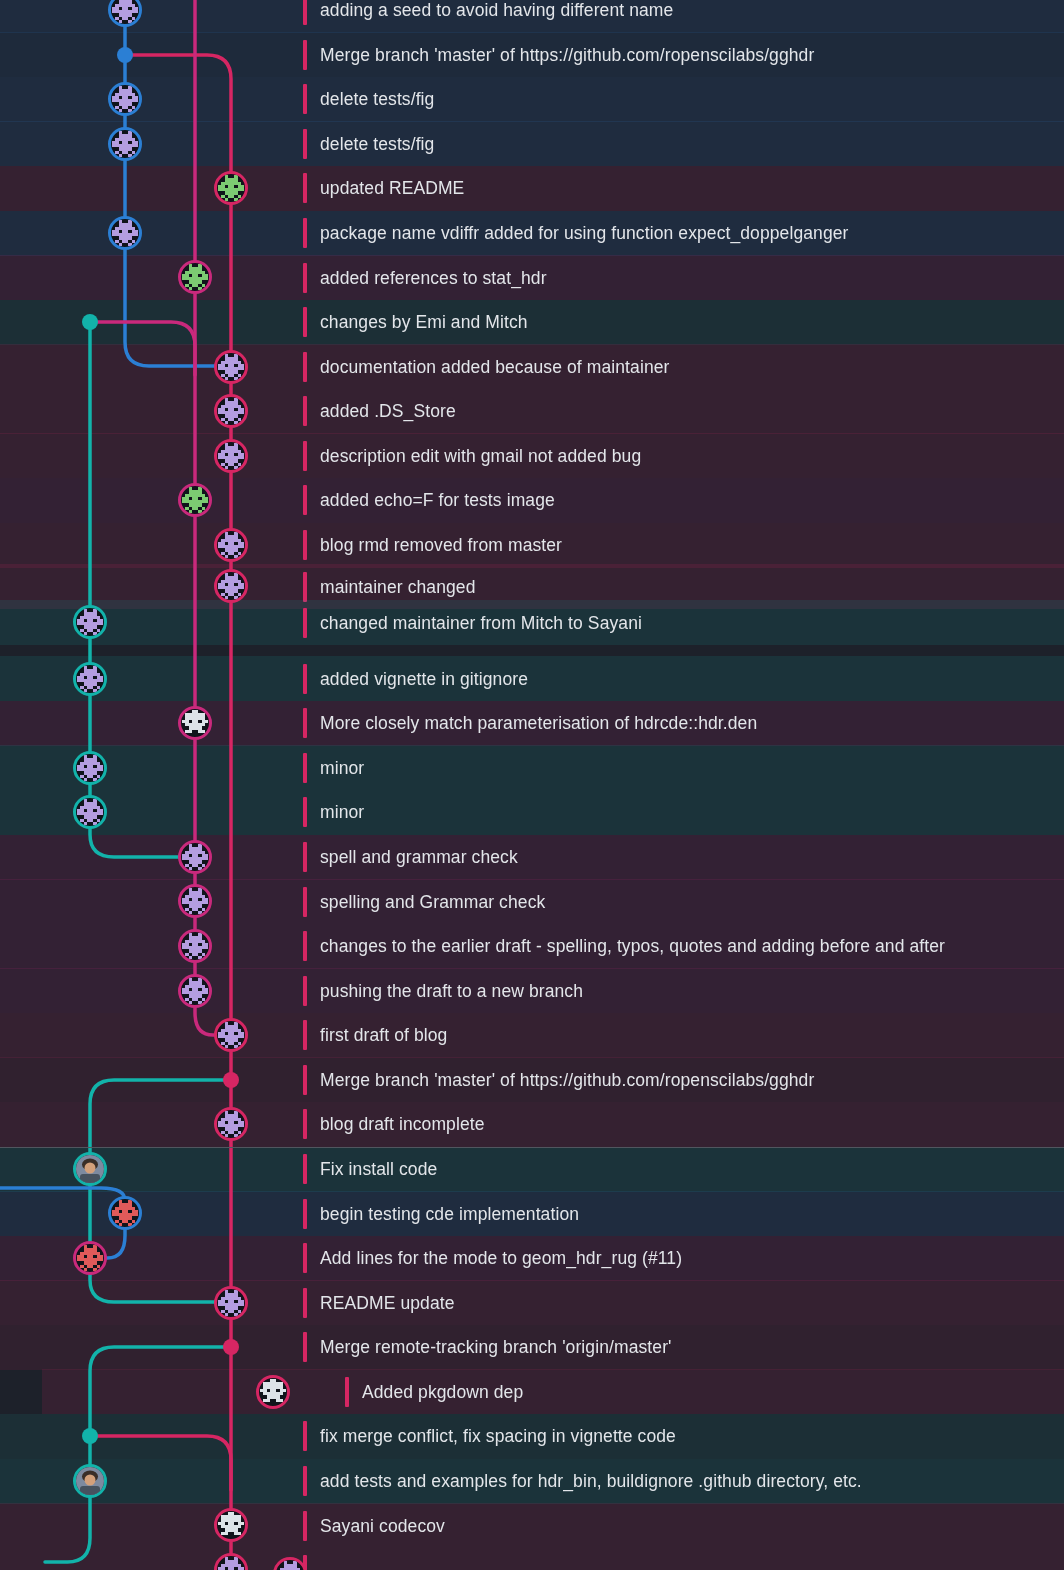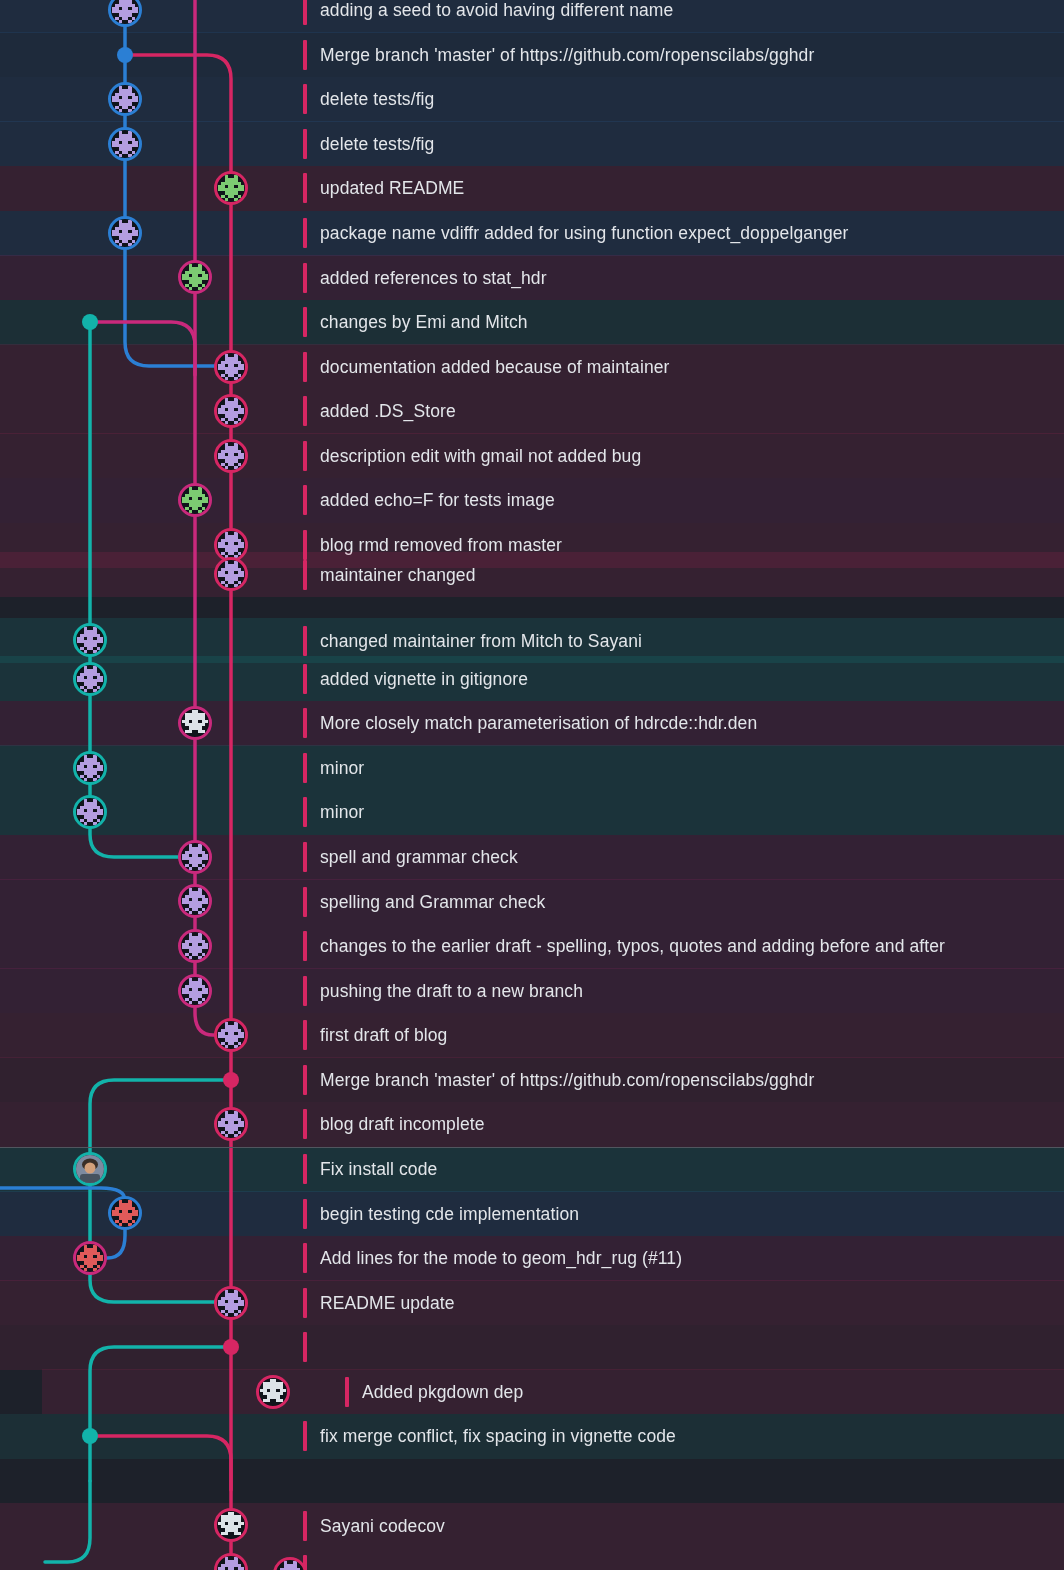--- a/index.html
+++ b/index.html
@@ -540,21 +540,21 @@
           <rect x="3" y="6" width="1" height="1" fill="#b49de0"></rect>
           <rect x="4" y="6" width="1" height="1" fill="#b49de0"></rect>
           <rect x="6" y="6" width="1" height="1" fill="#b49de0"></rect>
           <rect x="0" y="7" width="1" height="1" fill="#b49de0"></rect>
           <rect x="2" y="7" width="1" height="1" fill="#b49de0"></rect>
           <rect x="5" y="7" width="1" height="1" fill="#b49de0"></rect>
           <rect x="7" y="7" width="1" height="1" fill="#b49de0"></rect>
         </svg>
       </div>
     </div>
-    <div class="row" style="top: 552px; background: rgba(214, 38, 99, 0.13); text-align: right;">
+    <div class="row" style="top: 564px; background: rgba(214, 38, 99, 0.13); text-align: right;">
     <span class="ref-bar" style="background: rgb(214, 38, 99);"></span>
     <span class="msg">maintainer changed</span>
   <div class="avatar" style="border-color: rgb(214, 38, 99); background: rgb(16, 20, 27); left: 214px;">
         <svg viewBox="0 0 8 8" width="26" height="26" style="shape-rendering: crispedges;">
           <rect x="2" y="0" width="1" height="1" fill="#b49de0"></rect>
           <rect x="5" y="0" width="1" height="1" fill="#b49de0"></rect>
           <rect x="2" y="1" width="1" height="1" fill="#b49de0"></rect>
           <rect x="3" y="1" width="1" height="1" fill="#b49de0"></rect>
           <rect x="4" y="1" width="1" height="1" fill="#b49de0"></rect>
           <rect x="5" y="1" width="1" height="1" fill="#b49de0"></rect>
@@ -586,21 +586,21 @@
           <rect x="3" y="6" width="1" height="1" fill="#b49de0"></rect>
           <rect x="4" y="6" width="1" height="1" fill="#b49de0"></rect>
           <rect x="6" y="6" width="1" height="1" fill="#b49de0"></rect>
           <rect x="0" y="7" width="1" height="1" fill="#b49de0"></rect>
           <rect x="2" y="7" width="1" height="1" fill="#b49de0"></rect>
           <rect x="5" y="7" width="1" height="1" fill="#b49de0"></rect>
           <rect x="7" y="7" width="1" height="1" fill="#b49de0"></rect>
         </svg>
       </div>
     </div>
-    <div class="row" style="top: 618px; background: rgba(18, 179, 170, 0.13);">
+    <div class="row" style="top: 600px; background: rgba(18, 179, 170, 0.13);">
     <span class="ref-bar" style="background: rgb(214, 38, 99);"></span>
     <span class="msg">changed maintainer from Mitch to Sayani</span>
   <div class="avatar" style="border-color: rgb(18, 179, 170); background: rgb(16, 20, 27); left: 73px;">
         <svg viewBox="0 0 8 8" width="26" height="26" style="shape-rendering: crispedges;">
           <rect x="2" y="0" width="1" height="1" fill="#b49de0"></rect>
           <rect x="5" y="0" width="1" height="1" fill="#b49de0"></rect>
           <rect x="2" y="1" width="1" height="1" fill="#b49de0"></rect>
           <rect x="3" y="1" width="1" height="1" fill="#b49de0"></rect>
           <rect x="4" y="1" width="1" height="1" fill="#b49de0"></rect>
           <rect x="5" y="1" width="1" height="1" fill="#b49de0"></rect>
@@ -1245,20 +1245,21 @@
           <rect x="6" y="6" width="1" height="1" fill="#b49de0"></rect>
           <rect x="0" y="7" width="1" height="1" fill="#b49de0"></rect>
           <rect x="2" y="7" width="1" height="1" fill="#b49de0"></rect>
           <rect x="5" y="7" width="1" height="1" fill="#b49de0"></rect>
           <rect x="7" y="7" width="1" height="1" fill="#b49de0"></rect>
         </svg>
       </div>
     </div>
     <div class="row" style="top: 1324.8px; background: rgba(214, 38, 99, 0.1);">
     <span class="ref-bar" style="background: rgb(214, 38, 99);"></span>
+    <span class="msg">Merge remote-tracking branch 'origin/master'</span>
   <div class="dot" style="background: rgb(214, 38, 99); left: 223px;"></div>
     </div>
     <div class="row" style="top: 1369.37px; background: rgba(214, 38, 99, 0.13); margin-left: 42px;">
     <span class="ref-bar" style="background: rgb(214, 38, 99);"></span>
     <span class="msg">Added pkgdown dep</span>
   <div class="avatar" style="border-color: rgb(214, 38, 99); background: rgb(16, 20, 27); left: 214px;">
         <svg viewBox="0 0 8 8" width="26" height="26" style="shape-rendering: crispedges;">
           <rect x="3" y="0" width="1" height="1" fill="#dce3e8"></rect>
           <rect x="4" y="0" width="1" height="1" fill="#dce3e8"></rect>
           <rect x="1" y="1" width="1" height="1" fill="#dce3e8"></rect>
@@ -1293,20 +1294,32 @@
           <rect x="2" y="6" width="1" height="1" fill="#dce3e8"></rect>
           <rect x="5" y="6" width="1" height="1" fill="#dce3e8"></rect>
           <rect x="6" y="6" width="1" height="1" fill="#dce3e8"></rect>
         </svg>
       </div>
     </div>
     <div class="row" style="top: 1413.94px; background: rgba(18, 179, 170, 0.1);">
     <span class="ref-bar" style="background: rgb(214, 38, 99);"></span>
     <span class="msg">fix merge conflict, fix spacing in vignette code</span>
   <div class="dot" style="background: rgb(18, 179, 170); left: 82px;"></div>
+    </div>
+    <div class="row" style="top: 1458.51px; background: rgba(18, 179, 170, 0.13);">
+    <span class="ref-bar" style="background: rgb(214, 38, 99);"></span>
+    <span class="msg">add tests and examples for hdr_bin, buildignore .github directory, etc.</span>
+  <div class="avatar" style="border-color: rgb(18, 179, 170); background: rgb(16, 20, 27); left: 73px;">
+        <svg viewBox="0 0 28 28" width="28" height="28">
+          <rect x="0" y="0" width="28" height="28" fill="#7d8aa0"></rect>
+          <rect x="4" y="19" width="20" height="9" rx="3" fill="#46525f"></rect>
+          <ellipse cx="14" cy="9.5" rx="8" ry="6" fill="#3a2e28"></ellipse>
+          <circle cx="14" cy="13" r="5.5" fill="#d3a07b"></circle>
+        </svg>
+      </div>
     </div>
     <div class="row" style="top: 1503.08px; background: rgba(214, 38, 99, 0.13);">
     <span class="ref-bar" style="background: rgb(214, 38, 99);"></span>
     <span class="msg">Sayani codecov</span>
   <div class="avatar" style="border-color: rgb(214, 38, 99); background: rgb(16, 20, 27); left: 214px;">
         <svg viewBox="0 0 8 8" width="26" height="26" style="shape-rendering: crispedges;">
           <rect x="3" y="0" width="1" height="1" fill="#dce3e8"></rect>
           <rect x="4" y="0" width="1" height="1" fill="#dce3e8"></rect>
           <rect x="1" y="1" width="1" height="1" fill="#dce3e8"></rect>
           <rect x="2" y="1" width="1" height="1" fill="#dce3e8"></rect>

